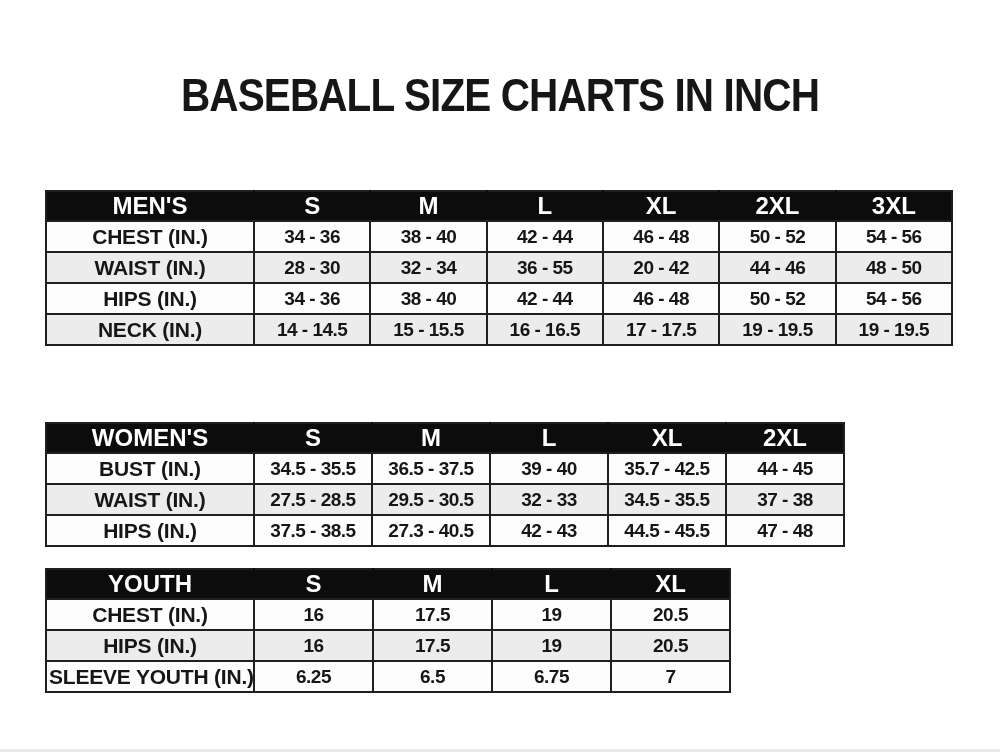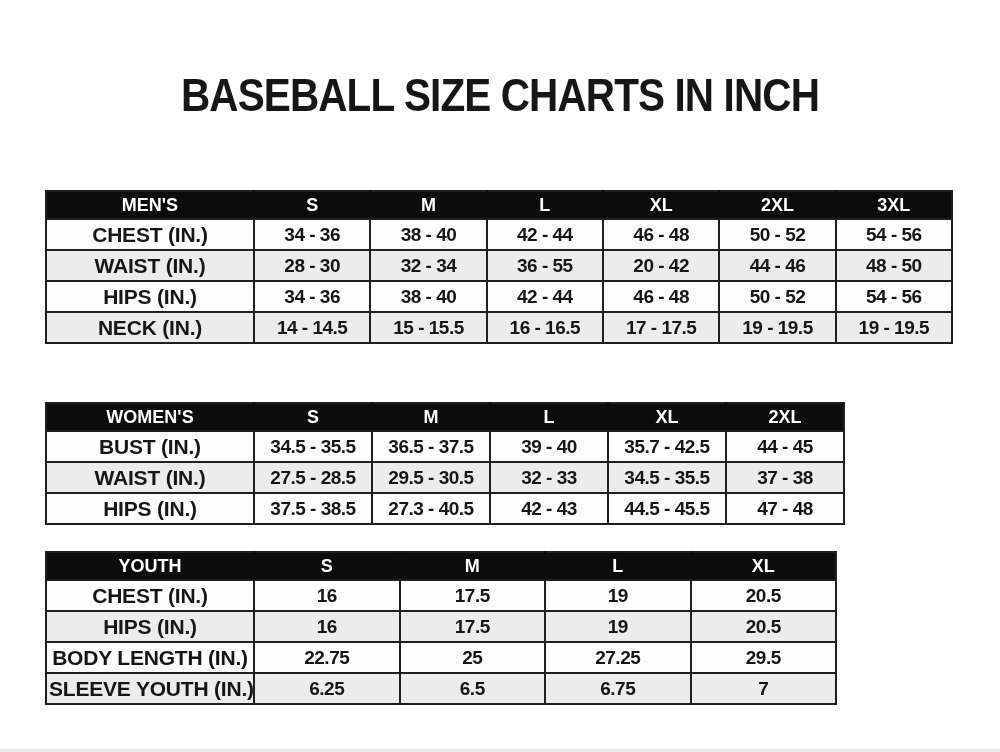--- a/index.html
+++ b/index.html
@@ -51,21 +51,21 @@
     font-weight: 700;
     overflow: hidden;
     white-space: nowrap;
     padding: 0 2px;
   }
 
   table.size-table thead th {
     background: var(--header-bg, #0c0c0c);
     color: var(--header-text, #ffffff);
     height: 28px;
-    font-size: 18px;
+    font-size: 24px;
     letter-spacing: 0px;
     border-left-color: var(--header-bg, #0c0c0c);
     border-right-color: var(--header-bg, #0c0c0c);
     margin-top: 24px;
   }
   table.size-table thead th:first-child { border-left-color: var(--border-color, #1f1f1f); }
   table.size-table thead th:last-child  { border-right-color: var(--border-color, #1f1f1f); }
 
   table.size-table tbody tr { height: 31px; }
   table.size-table tbody tr:nth-child(even) td,
@@ -76,22 +76,22 @@
   table.size-table tbody th.row-label {
     font-size: 21px;
     letter-spacing: -0.2px;
   }
   table.size-table tbody td.value-cell {
     font-size: 19px;
     letter-spacing: -0.5px;
   }
 
   #mens-table  { top: 190px; width: 908px; }
-  #womens-table{ top: 402px; width: 800px; }
-  #youth-table { top: 551px; width: 792px; padding-left: 47px; }
+  #womens-table{ top: 422px; width: 800px; }
+  #youth-table { top: 568px; width: 686px; padding-left: 47px; }
 
   .bottom-edge {
     position: absolute;
     left: 0; bottom: 0;
     width: 1000px; height: 3px;
     background: #e9e9e6;
   }
 </style>
 </head>
 <body>
@@ -234,27 +234,20 @@
           <td class="value-cell">20.5</td>
         </tr>
         <tr>
           <th class="row-label" scope="row">HIPS (IN.)</th>
           <td class="value-cell">16</td>
           <td class="value-cell">17.5</td>
           <td class="value-cell">19</td>
           <td class="value-cell">20.5</td>
         </tr>
         <tr>
-          <th class="row-label" scope="row">BODY LENGTH (IN.)</th>
-          <td class="value-cell">22.75</td>
-          <td class="value-cell">25</td>
-          <td class="value-cell">27.25</td>
-          <td class="value-cell">29.5</td>
-        </tr>
-        <tr>
           <th class="row-label" scope="row">SLEEVE YOUTH (IN.)</th>
           <td class="value-cell">6.25</td>
           <td class="value-cell">6.5</td>
           <td class="value-cell">6.75</td>
           <td class="value-cell">7</td>
         </tr>
       </tbody>
     </table>
 
   <div class="bottom-edge"></div>

